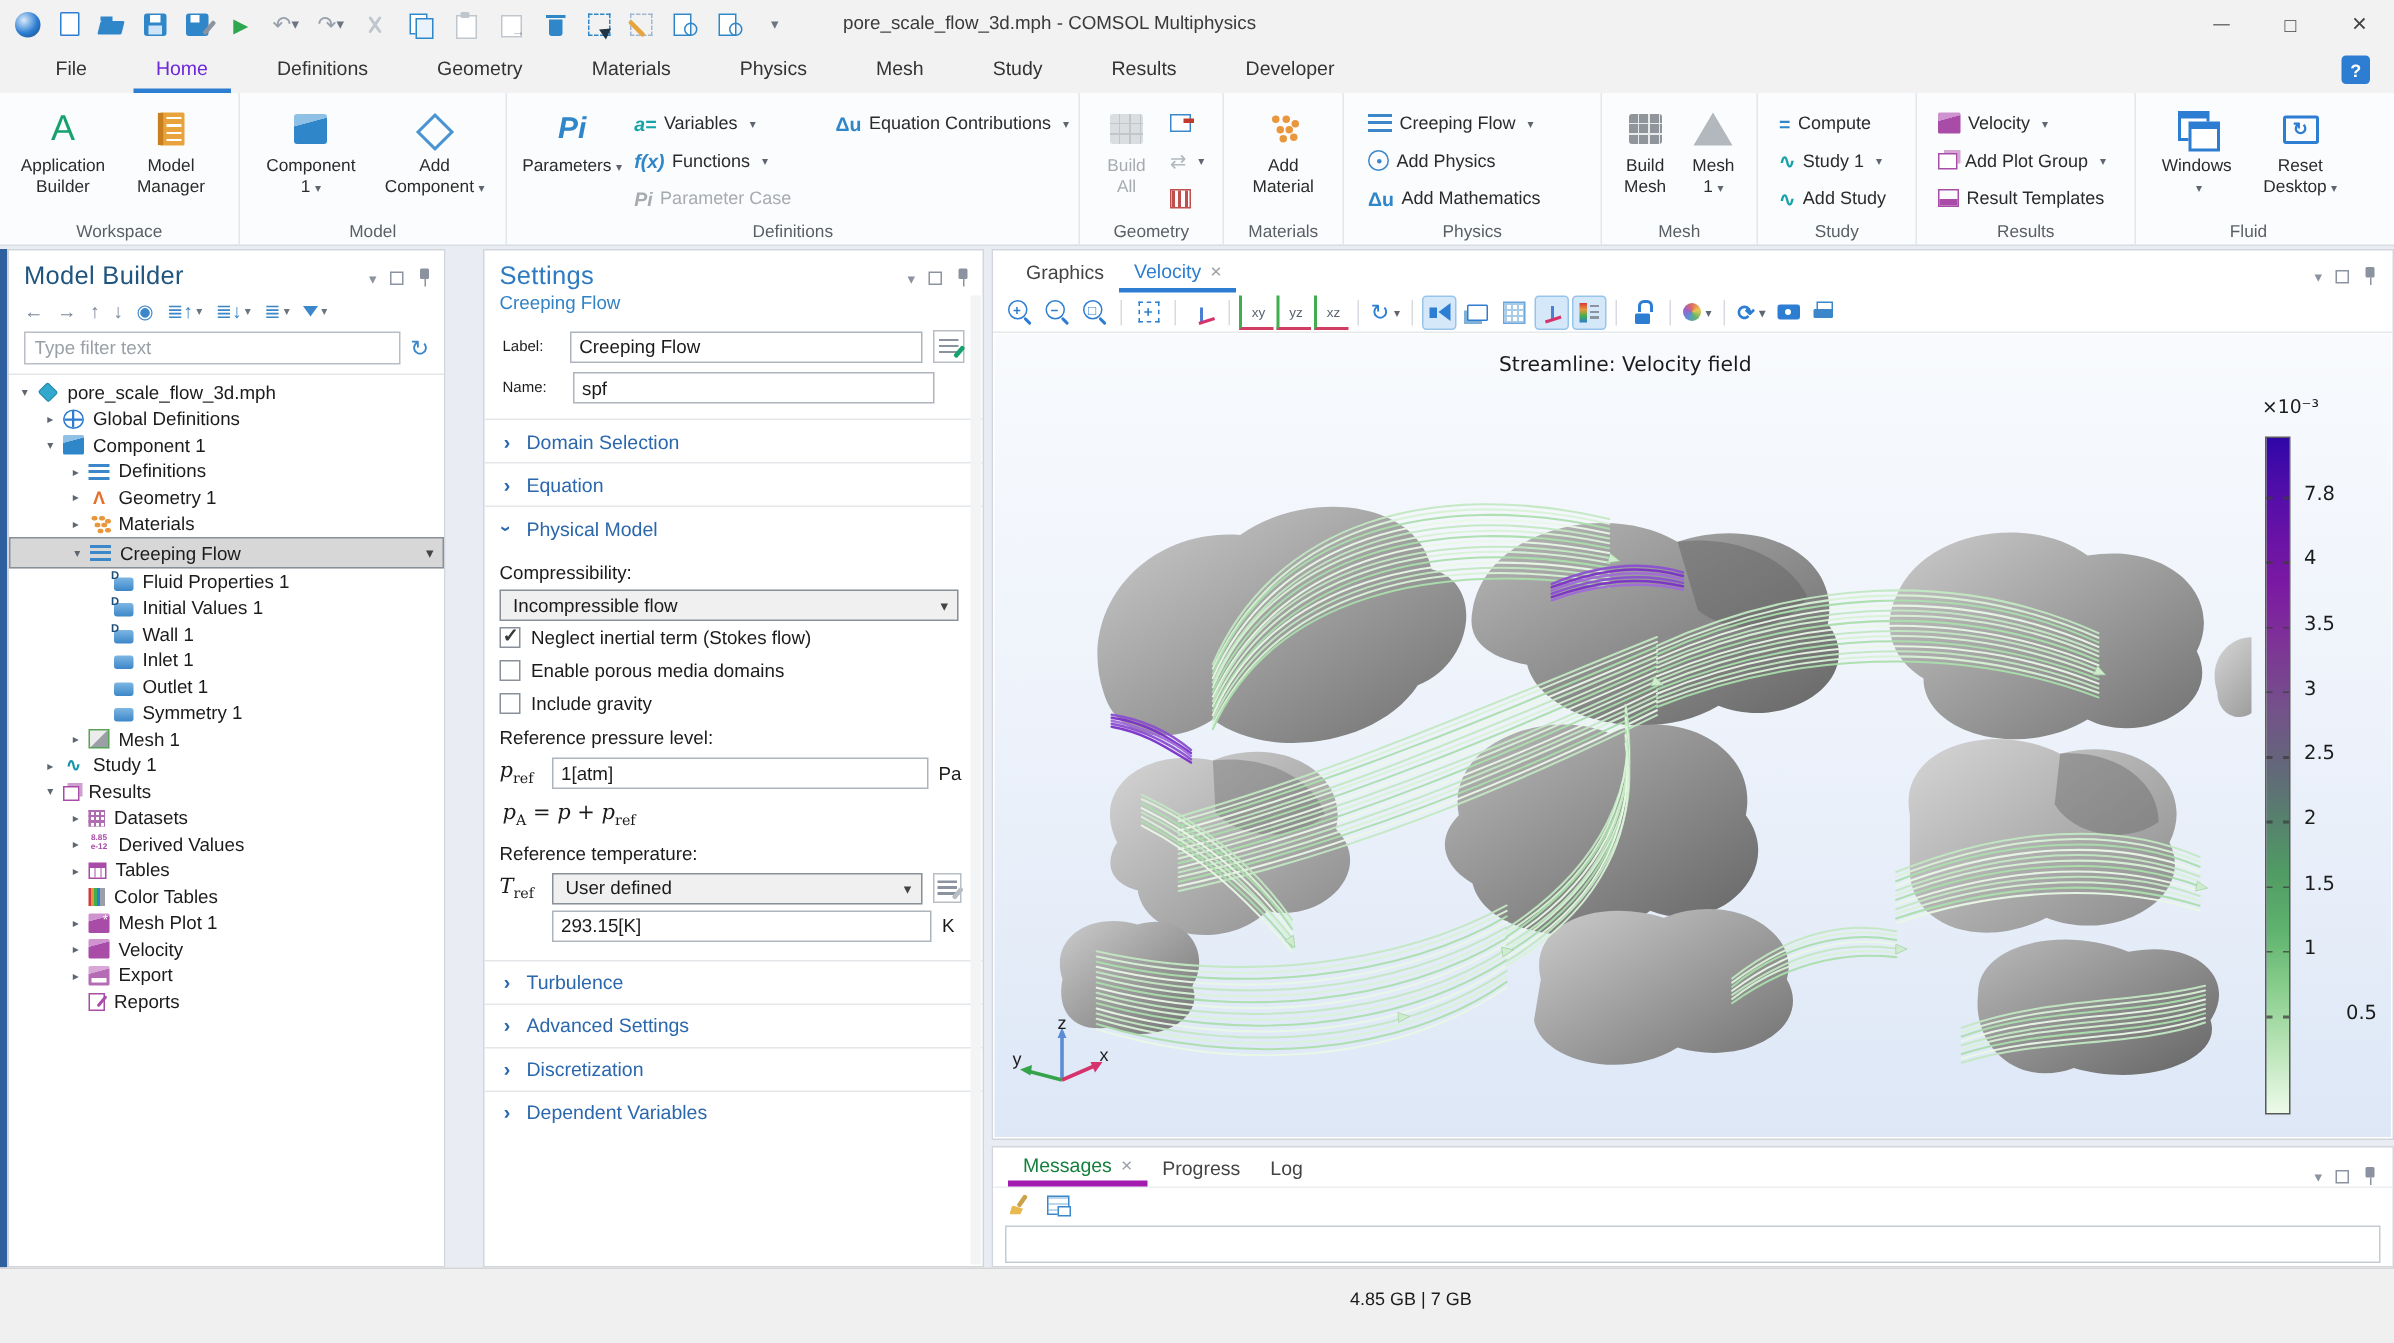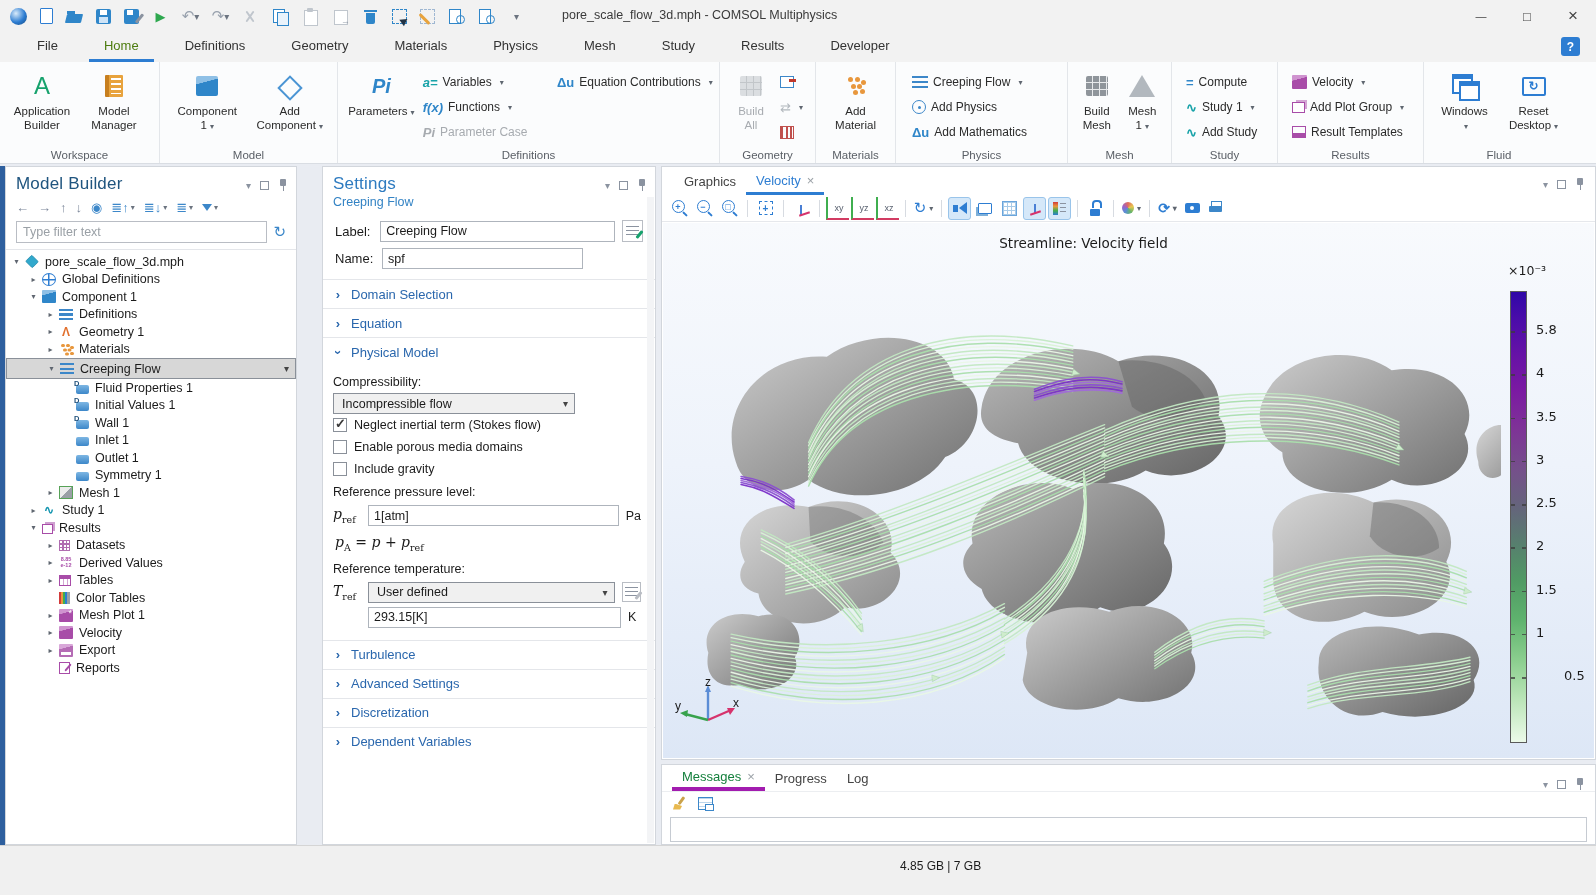--- a/index.html
+++ b/index.html
@@ -41,21 +41,21 @@
 #title-text{position:absolute;left:562px;top:8px;color:#3a3a3a;font-size:12.5px}
 #win-btns{position:absolute;right:0;top:0;height:32px;display:flex}
 .wbtn{width:46px;height:32px;display:flex;align-items:center;justify-content:center;color:#444;font-size:13px}
 .wbtn.min::before{content:"—";font-size:11px}
 .wbtn.max::before{content:"□";font-size:13px}
 .wbtn.close::before{content:"×";font-size:17px}
 
 #menubar{position:absolute;left:0;top:32px;width:1596px;height:30px;background:#f2f2f2;display:flex;align-items:center;padding-left:22px}
 #menu-items{display:flex;gap:16px}
 .menu-item{padding:0 15px;line-height:27px;font-size:13px;color:#333}
-.menu-item.active{color:#4d7c0f;border-bottom:3px solid #2d7dd2}
+.menu-item.active{color:#6d28d9;border-bottom:3px solid #2d7dd2}
 #help-btn{position:absolute;right:16px;top:5px;width:19px;height:19px;background:#2d7dd2;color:#fff;border-radius:3px;display:flex;align-items:center;justify-content:center;font-size:12px;font-weight:bold}
 
 #ribbon{position:absolute;left:0;top:62px;width:1596px;height:102px;background:#fbfcfd;border-bottom:1px solid #d9dde3;display:flex}
 .rg{position:relative;border-right:1px solid #e3e6ea;padding:5px 6px 16px 6px}
 .rg-cap{position:absolute;bottom:2px;left:0;right:0;text-align:center;color:#5a5f66;font-size:11.5px}
 .rg-body{display:flex;height:100%;align-items:flex-start}
 .bigbtn{width:72px;display:flex;flex-direction:column;align-items:center;padding-top:3px}
 .bigbtn .ricon{height:32px;display:flex;align-items:center;justify-content:center}
 .bl{text-align:center;font-size:11.5px;line-height:1.22;color:#2b2b2b;margin-top:2px}
 .bl.dis,.sbtn.dis{color:#a7abb0}
@@ -142,36 +142,36 @@
 .ti-mesh-plot{background:linear-gradient(165deg,#cf93cf 32%,#a84ca8 33%);border-radius:1px}
 .ti-mesh-plot::after{content:"*";color:#fff;font-size:9px;position:absolute;top:-1px;right:1px}
 .ti-plot-group-3d{background:linear-gradient(165deg,#cf93cf 32%,#a84ca8 33%);border-radius:1px}
 .ti-export{background:linear-gradient(165deg,#d9a8d9 32%,#b56cb5 33%);border-radius:1px}
 .ti-export::after{content:"";position:absolute;bottom:1.5px;left:2px;right:2px;height:3px;background:#fff}
 .ti-reports{width:11px;height:12px;background:#fff;border:1.3px solid #a84ca8}
 .ti-reports::after{content:"";position:absolute;width:2px;height:9px;background:#a84ca8;transform:rotate(40deg);top:0;right:0;border-radius:1px}
 
 .subtitle{font-size:12.5px;color:#3383c4;padding:1px 10px 8px 10px}
 .formrow{display:flex;align-items:center;gap:7px;padding:3px 12px}
-.flabel{width:40px;font-size:13px;color:#1b1b1b}
+.flabel{width:40px;font-size:10px;color:#1b1b1b}
 .tinput{height:21px;border:1px solid #aeb4bc;padding:0 5px;font-size:12.5px;font-family:"Liberation Sans",sans-serif;color:#1b1b1b;background:#fff}
 #label-input{width:245px}
-#name-input{width:201px}
+#name-input{width:241px}
 .sqbtn{width:22px;height:22px;border:1px solid #b9bdc4;background:#fff;display:flex;align-items:center;justify-content:center;position:relative}
 .ic-rename{width:13px;height:11px;background:repeating-linear-gradient(#8b93a0 0 1.5px,transparent 1.5px 4px);position:relative}
 .ic-rename::after{content:"";position:absolute;right:-2px;bottom:-2px;width:3px;height:9px;background:#17a26d;transform:rotate(40deg);border-radius:1px}
 .secrow{display:flex;align-items:center;height:29px;border-top:1px solid #e4e6ea;padding:0 10px;gap:8px}
 .secarrow{color:#2a67ad;font-size:13px;font-weight:bold;width:10px;text-align:center}
 .secarrow.exp{transform:rotate(90deg)}
 .seclabel{color:#2a67ad;font-size:13px}
 #pm-body{padding:4px 14px 10px 10px}
 .pm-label{padding:5px 0 4px 0;color:#1b1b1b}
 .sel{height:21px;background:#f0f0f0;border:1px solid #8a9099;display:flex;align-items:center;padding:0 8px;position:relative;font-size:12.5px;color:#1b1b1b}
 .sel::after{content:"▾";position:absolute;right:6px;top:4px;color:#444;font-size:10px}
-#compress-select{width:242px}
+#compress-select{width:306px}
 .cbrow{display:flex;align-items:center;gap:7px;padding:4px 0}
 .cb{width:14px;height:14px;border:1px solid #8a9099;background:#fff;position:relative;flex:none}
 .cb.on::after{content:"✓";position:absolute;left:1px;top:-3px;font-size:13px;font-weight:bold;color:#3a3a3a}
 .mathsym{font-family:"DejaVu Serif","Liberation Serif",serif;font-style:italic;font-size:14px;width:28px;flex:none}
 .mathsym sub,.matheq sub{font-size:9.5px;font-style:normal}
 .matheq{font-family:"DejaVu Serif","Liberation Serif",serif;font-style:italic;font-size:14px;padding:6px 0 4px 2px}
 .inrow{display:flex;align-items:center;gap:7px;padding:2px 0}
 #pref-input{width:253px}
 #temp-input{width:253px}
 #tref-select{width:253px}
@@ -979,21 +979,21 @@
             <i class="ldash " style="top: 255.25px;"></i>
             <i class="ldash r" style="top: 255.25px;"></i>
             <i class="ldash " style="top: 298.5px;"></i>
             <i class="ldash r" style="top: 298.5px;"></i>
             <i class="ldash " style="top: 341.75px;"></i>
             <i class="ldash r" style="top: 341.75px;"></i>
             <i class="ldash " style="top: 385px;"></i>
             <i class="ldash r" style="top: 385px;"></i>
           </div>
         <div id="legend-ticks"></div>
-      <span class="ltick" style="top: 59px;">5.8</span>
+      <span class="ltick" style="top: 59px;">7.8</span>
           <span class="ltick" style="top: 102.25px;">4</span>
           <span class="ltick" style="top: 145.5px;">3.5</span>
           <span class="ltick" style="top: 188.75px;">3</span>
           <span class="ltick" style="top: 232px;">2.5</span>
           <span class="ltick" style="top: 275.25px;">2</span>
           <span class="ltick" style="top: 318.5px;">1.5</span>
           <span class="ltick" style="top: 361.75px;">1</span>
           <span class="ltick" style="top: 405px; margin-left: 28px;">0.5</span>
         </div>
     </div>

